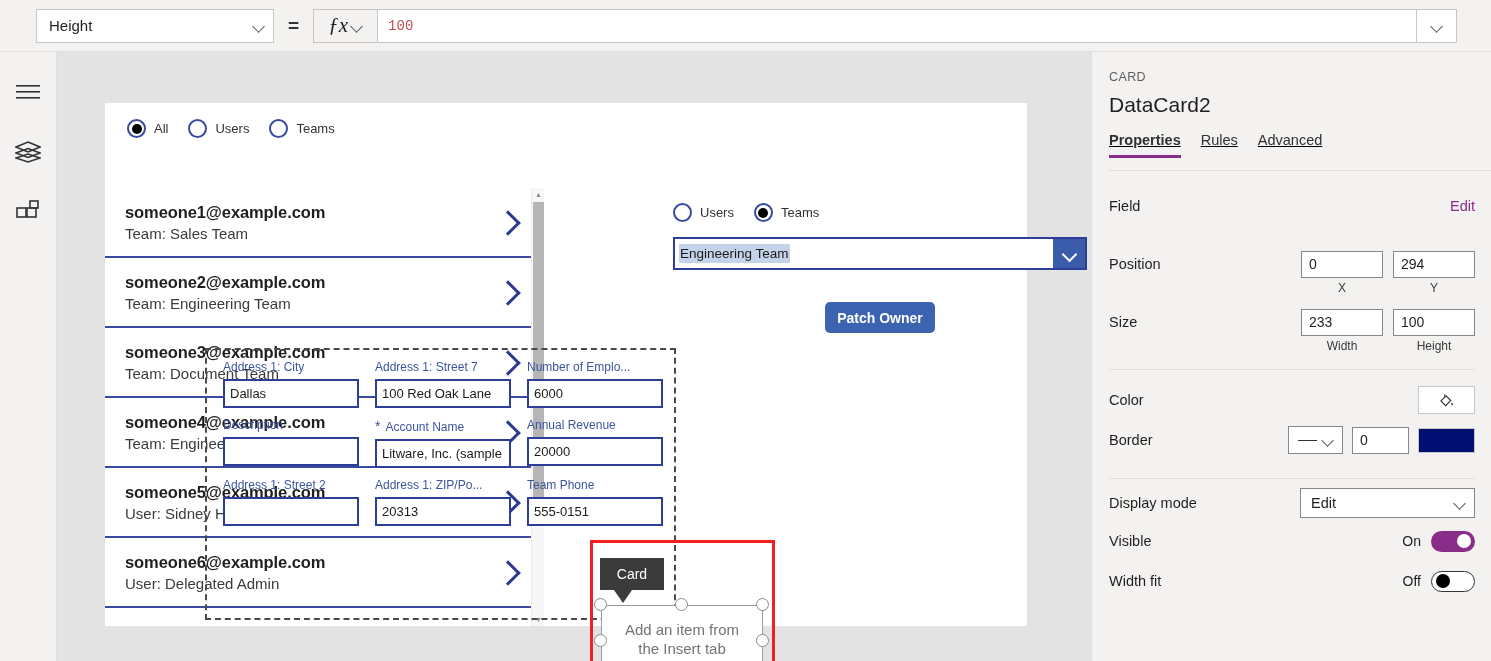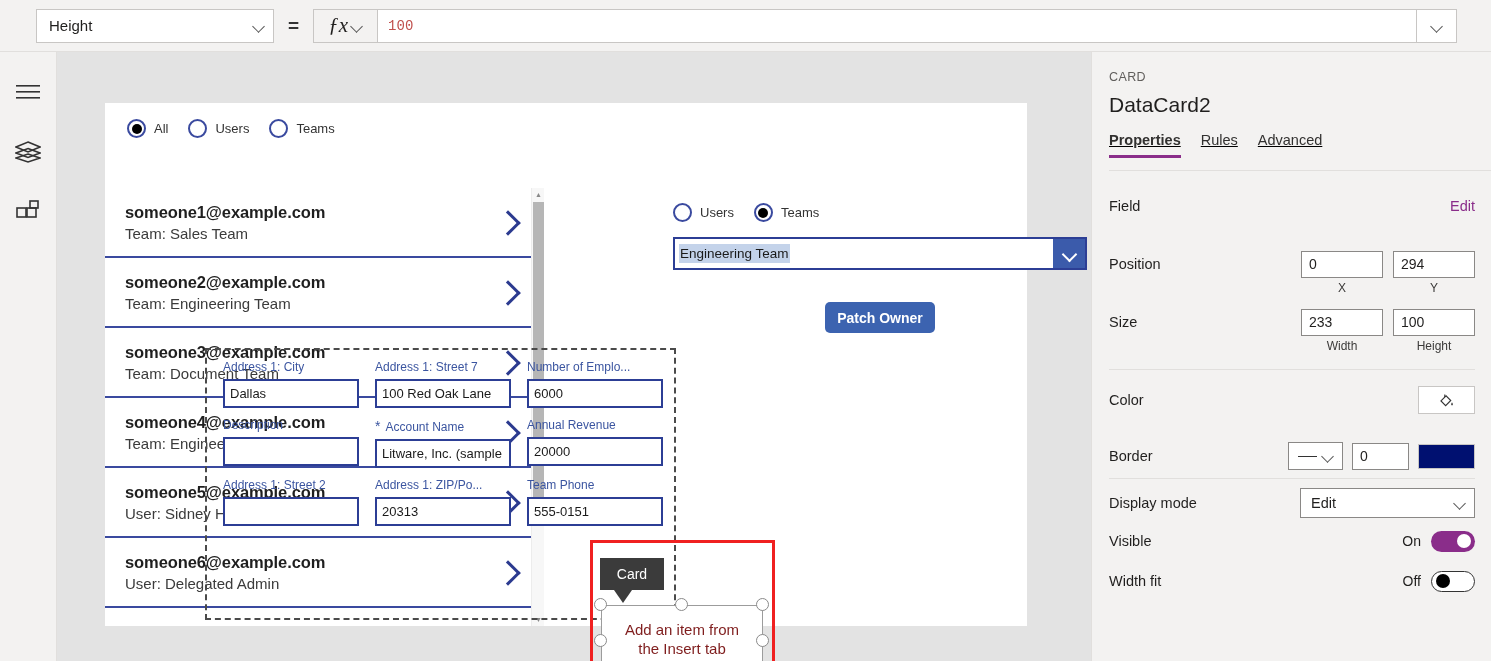--- a/index.html
+++ b/index.html
@@ -183,21 +183,21 @@
   .sel-card {
     position: absolute; left: 485px; top: 437px; width: 185px; height: 139px;
     border: 3px solid #f02020; z-index: 30;
   }
   .sel-inner {
     position: absolute; left: 8px; top: 62px; width: 162px; height: 70px;
     border: 1px solid #9c9c9c; background: #fff;
     display: flex; align-items: center; justify-content: center; text-align: center;
   }
   .sel-inner .ph {
-    font-size: 15px; color: #7f1d1d; line-height: 1.25;
+    font-size: 15px; color: #737373; line-height: 1.25;
   }
   .handle {
     position: absolute; width: 13px; height: 13px; border-radius: 50%;
     background: #fff; border: 1px solid #8a8a8a; z-index: 34;
   }
   .tooltip-card {
     position: absolute; left: 7px; top: 15px; width: 64px; height: 32px;
     background: #3b3b3b; color: #fff; font-size: 14px;
     display: flex; align-items: center; justify-content: center; z-index: 36;
   }
@@ -522,21 +522,21 @@
       <span class="rp-lbl">Color</span>
       <span class="color-btn">
         <svg width="17" height="17" viewBox="0 0 20 20">
           <path d="M3.5 10.5 L9.5 4.5 L15 10 L9 16 Z" fill="none" stroke="#333" stroke-width="1.3"></path>
           <path d="M8 3 L8 6" stroke="#333" stroke-width="1.3" fill="none"></path>
           <path d="M16.5 12 q2 3 0 4 q-2 -1 0 -4 z" fill="#333"></path>
         </svg>
       </span>
     </div>
 
-    <div class="rp-row" style="top:389px; height:30px;">
+    <div class="rp-row" style="top:373px; height:30px;">
       <span class="rp-lbl">Border</span>
       <span class="border-style" style="margin-right:9px;">
         <span class="line"></span>
         <span class="chev"></span>
       </span>
       <span class="num-in" style="margin-right:9px; width:57px;">0</span>
       <span class="swatch" style="background: rgb(0, 16, 112);"></span>
     </div>
 
     <div class="rp-sep" style="top:426px;"></div>

